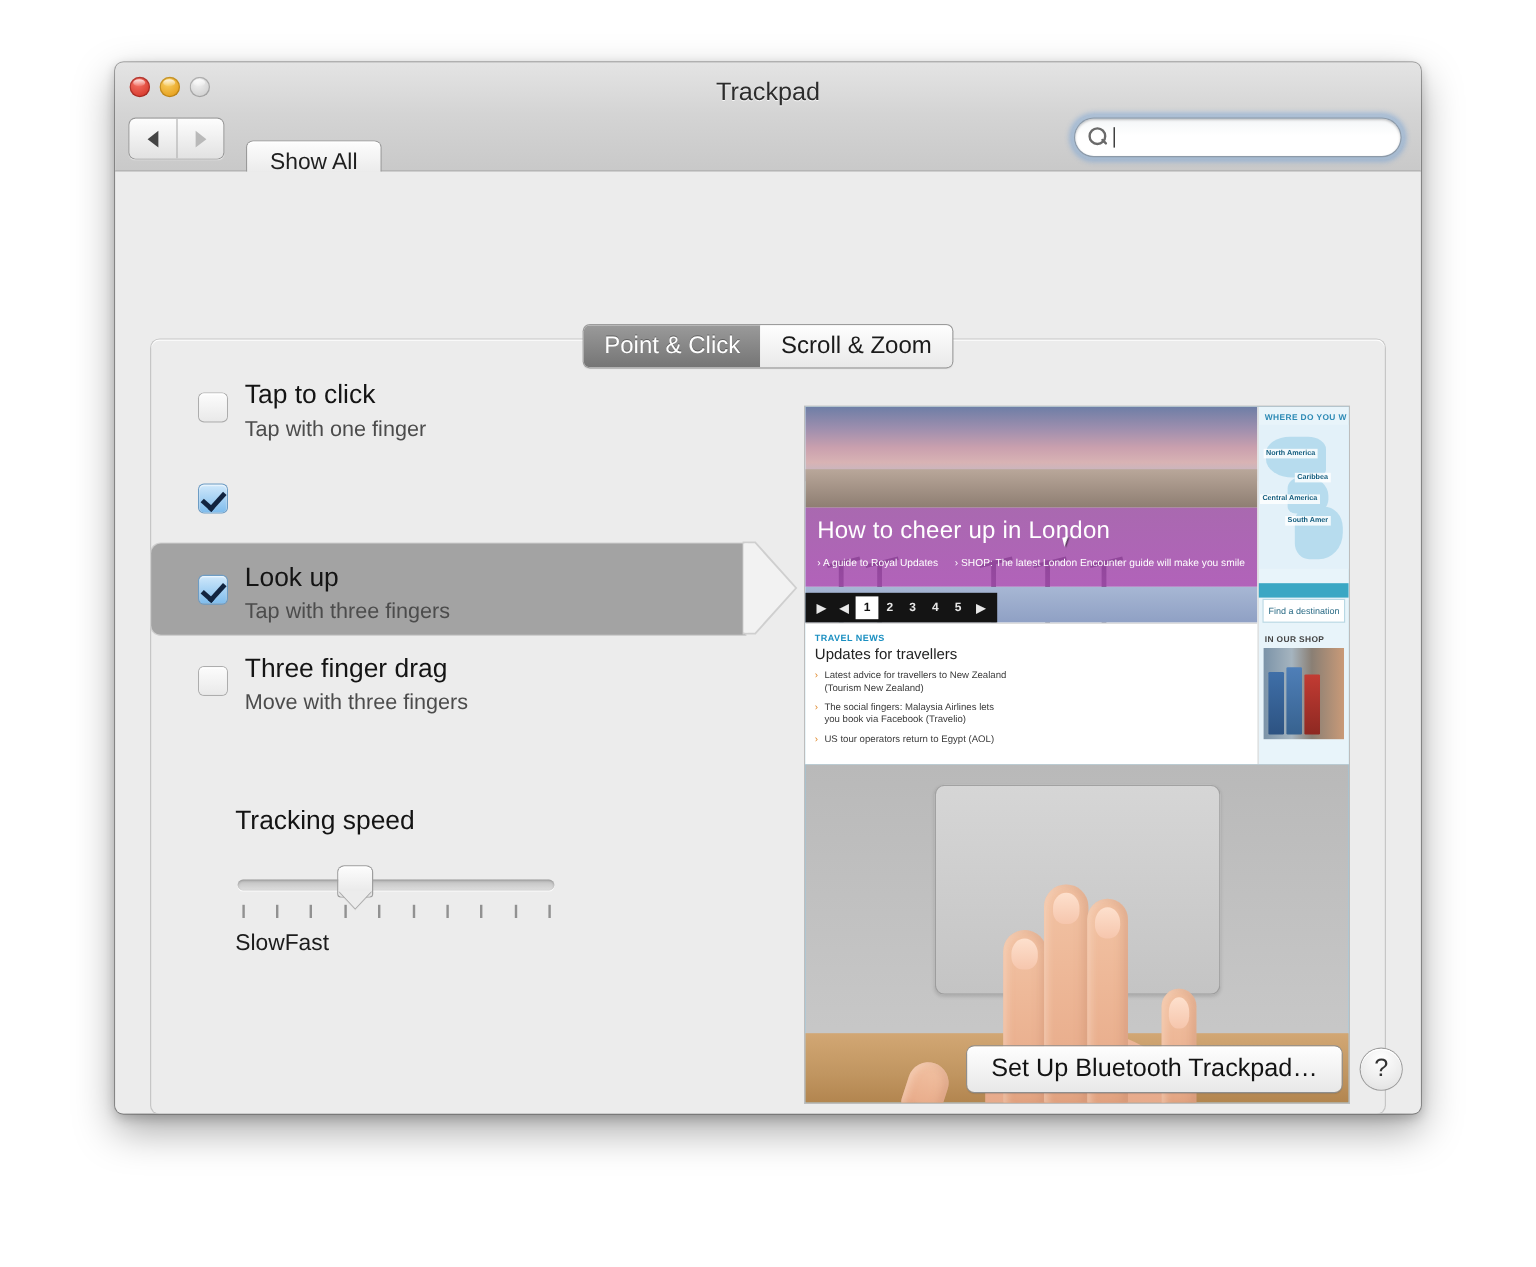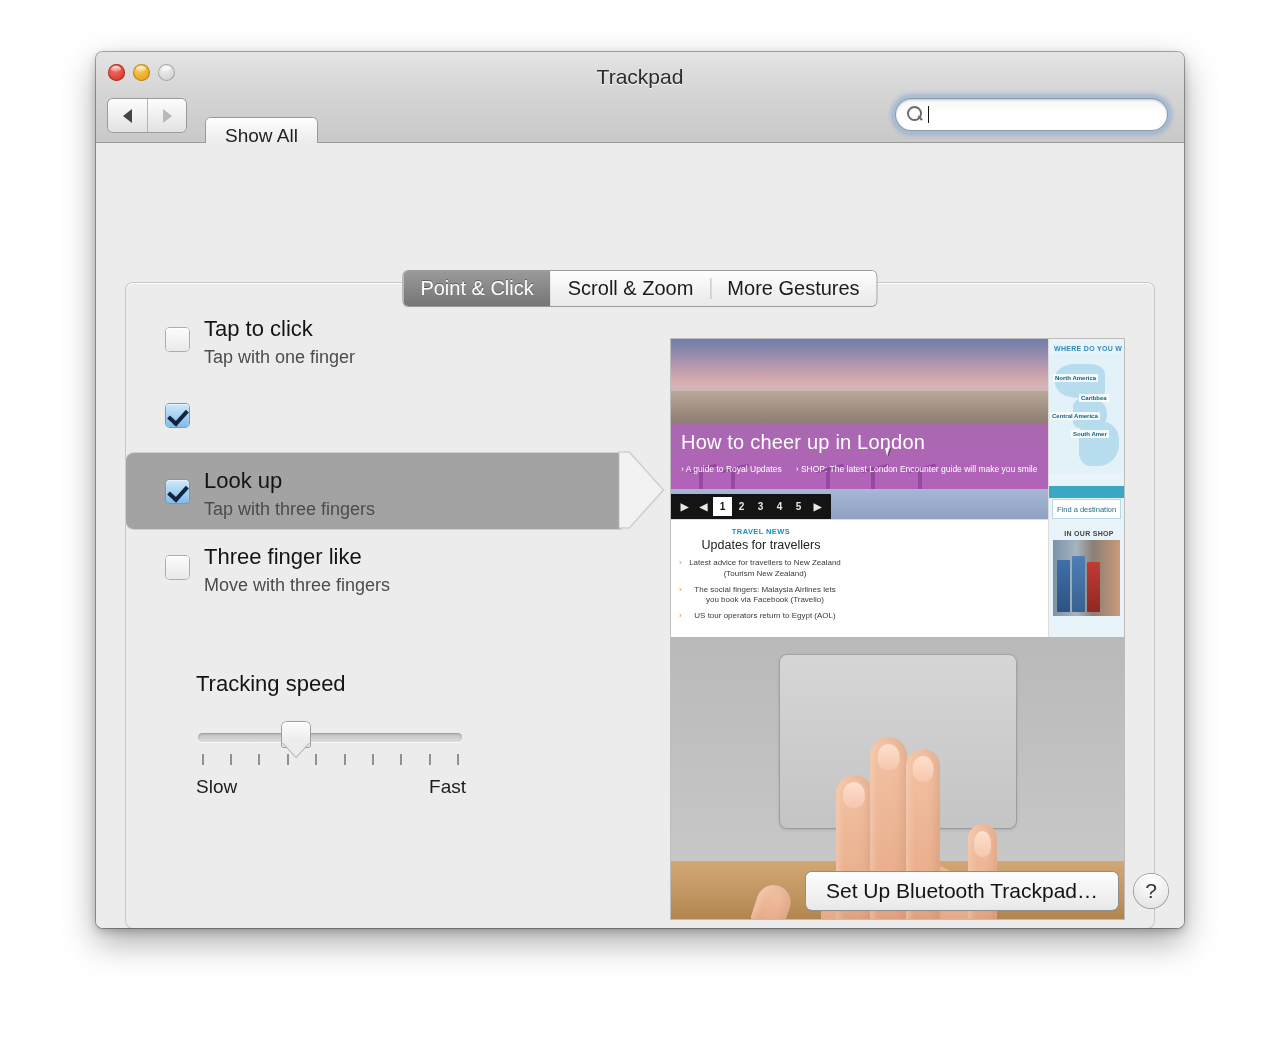--- a/index.html
+++ b/index.html
@@ -360,40 +360,39 @@
   }
   .tick {
     position: absolute;
     top: 0;
     width: 2px;
     height: 11px;
     background: #919191;
   }
   .slider-ends {
     display: flex;
-    justify-content: space-between;
+    justify-content: flex-start;
     width: 270px;
     margin-top: 9px;
   }
   .slider-ends span {
     font-size: 19px;
     color: #1c1c1c;
   }
 
   
   .video {
     position: absolute;
     left: 545px;
     top: 56px;
     width: 453px;
     height: 580px;
     background: #7dd3fc;
     overflow: hidden;
     box-shadow: 0 0 0 1px #bdbdbd;
-    text-align: center;
   }
 
   
   .webpage {
     position: relative;
     height: 298px;
     background: #f6f4f0;
     display: flex;
     overflow: hidden;
   }
@@ -763,21 +762,21 @@
           </div>
           <svg class="pointer" viewBox="0 0 46 78">
             <path d="M0,0 L10,0 L45,39 L10,78 L0,78 Z" fill="#f2f2f2" stroke="#cfcfcf" stroke-width="1.6"></path>
             <rect x="0" y="1" width="4" height="76" fill="#f2f2f2"></rect>
           </svg>
         </div>
 
         <div class="option-row">
           <div class="cbox"></div>
           <div class="opt-texts">
-            <div class="opt-title">Three finger like</div>
+            <div class="opt-title">Three finger drag</div>
             <div class="opt-sub">
               <span>Move with three fingers</span>
             </div>
           </div>
         </div>
       </div>
 
       <div class="slider-block">
         <div class="slider-label">Tracking speed</div>
         <div class="track">
@@ -886,21 +885,20 @@
             <span class="nail"></span>
           </div>
           <div class="finger" style="left:84px; top:248px; width:34px; height:44px; transform:rotate(18deg);"></div>
         </div>
       </div>
     </div>
 
     <div class="tabs">
       <div class="tab active">Point &amp; Click</div>
       <div class="tab">Scroll &amp; Zoom</div>
-      <div class="tab">More Gestures</div>
     </div>
 
     <div class="footer">
       <div class="bt-btn">Set Up Bluetooth Trackpad…</div>
       <div class="help-btn">?</div>
     </div>
 
   </div>
 </div>
 

